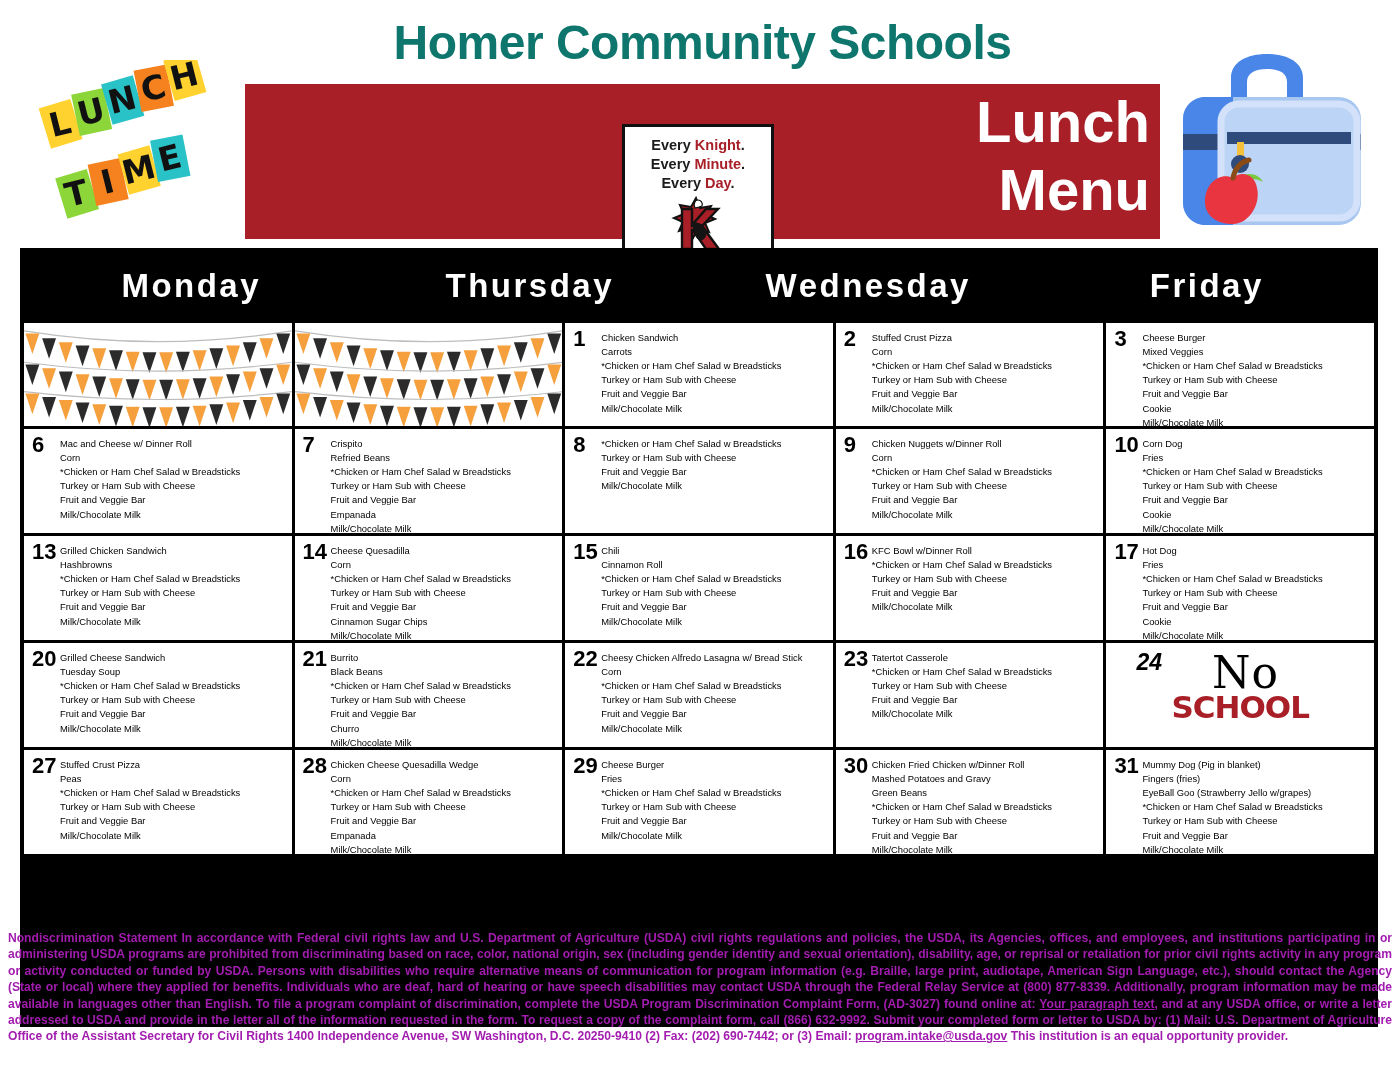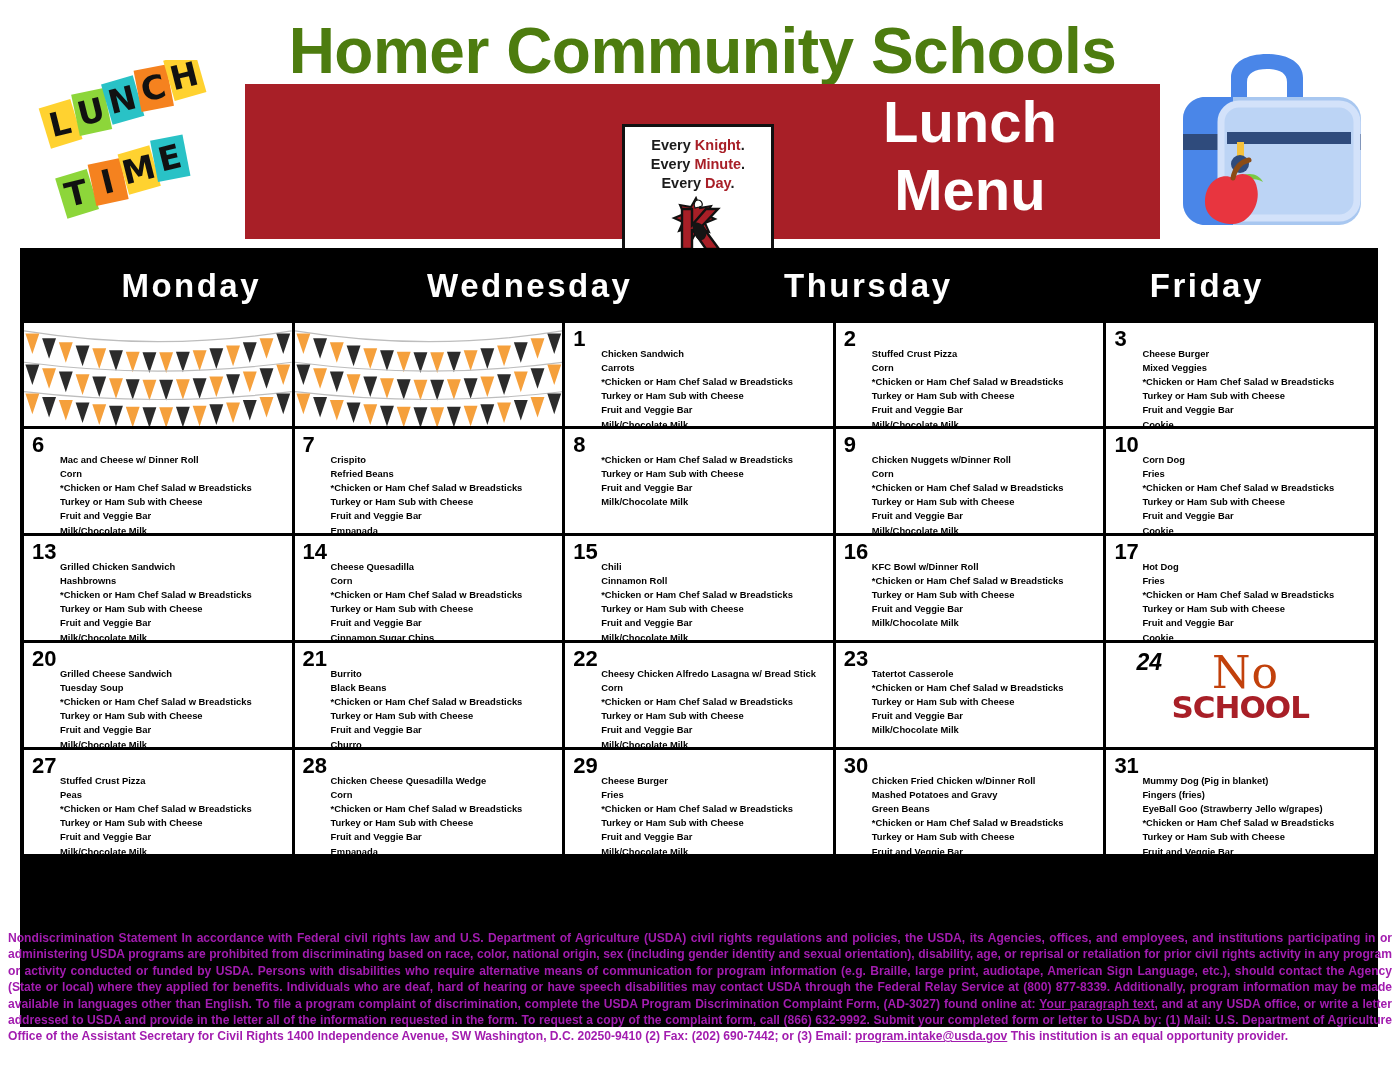--- a/index.html
+++ b/index.html
@@ -10,21 +10,21 @@
     overflow: hidden;
   }
   .page { position: relative; width: 1398px; height: 1080px; }
 
   
   .header { position: relative; height: 245px; }
 
   .school-title {
     position: absolute; left: 245px; top: 18px; width: 915px;
     text-align: center;
-    font-size: 64px; font-weight: 700; color: #4d7c0f;
+    font-size: 48px; font-weight: 700; color: #0f766e;
     letter-spacing: -0.5px; line-height: 1.05;
   }
 
   .red-band {
     position: absolute; left: 245px; top: 84px;
     width: 915px; height: 155px;
     background: #a81f27;
   }
   .month-block {
     position: absolute; left: 255px; top: 88px; width: 350px;
@@ -39,21 +39,21 @@
     background: #fff; border: 3px solid #111;
     display: flex; flex-direction: column; align-items: center;
     justify-content: flex-start; padding-top: 9px; margin-top: 32px;
   }
   .logo-line { font-size: 14.5px; font-weight: 700; color: #1c1c1c; line-height: 1.32; }
   .logo-line .hl { color: #a81f27; }
   .k-mark { width: 72px; height: 62px; margin-top: 2px; }
 
   .lunch-menu-block {
     position: absolute; left: 790px; top: 88px; width: 360px;
-    text-align: center; color: #fff;
+    text-align: right; color: #fff;
     font-size: 58px; font-weight: 700; line-height: 1.18;
   }
 
   .lunchtime-art { position: absolute; left: 22px; top: 60px; width: 215px; height: 175px; }
   .lunchbox-art { position: absolute; left: 1165px; top: 42px; width: 220px; height: 200px; }
 
   
   .calendar {
     position: absolute; left: 20px; top: 248px;
     width: 1358px; height: 779px;
@@ -70,32 +70,31 @@
   .cell {
     flex: 1 1 0; background: #fff; position: relative;
     display: flex; align-items: flex-start; overflow: hidden;
   }
   .daynum {
     font-size: 22px; font-weight: 700; color: #000;
     padding: 5px 0 0 8px; min-width: 34px; line-height: 1;
   }
   .items {
     padding: 8px 4px 0 2px;
-    font-size: 9.4px; font-weight: 700; color: #000;
+    font-size: 9.4px; font-weight: 400; color: #000;
     line-height: 1.50;
-    margin-top: 16px;
   }
   .items div { white-space: nowrap; }
   .cell.deco { padding: 0; display: block; }
   .cell.noschool { display: block; position: relative; }
   .noschool .daynum { position: absolute; left: 22px; top: 3px; font-size: 23px; font-style: italic; }
   .ns-no {
     position: absolute; left: 50%; top: 4px; transform: translateX(-42%);
     font-family: "DejaVu Serif", serif; font-weight: 400;
-    font-size: 44px; color: #c2410c; letter-spacing: 1px;
+    font-size: 44px; color: #000000; letter-spacing: 1px;
   }
   .ns-school {
     position: absolute; left: 50%; top: 46px; transform: translateX(-50%);
     font-size: 31px; font-weight: 700; color: #a81f27;
     letter-spacing: -1px; font-family: "DejaVu Sans", sans-serif;
   }
 
   
   .footer {
     position: absolute; left: 8px; top: 930px; width: 1384px;
@@ -175,22 +174,22 @@
       <circle cx="75" cy="122" r="9" fill="#2f4b7c"></circle>
       <path d="M70 138 C82 128 94 132 98 140 C92 136 80 136 70 138 Z" fill="#7ac943"></path>
       <path d="M40 160 C40 140 56 130 68 136 C76 128 90 132 92 146 C96 162 84 182 68 182 C52 182 40 174 40 160 Z" fill="#e8353f"></path>
       <path d="M68 136 C70 126 76 120 84 118" stroke="#8a4b16" stroke-width="5" fill="none" stroke-linecap="round"></path>
     </svg>
   </div>
 
   <div class="calendar">
     <div class="dow-row">
       <div class="dow">Monday</div>
+      <div class="dow">Thursday</div>
       <div class="dow">Wednesday</div>
-      <div class="dow">Thursday</div>
       <div class="dow">Friday</div>
     </div>
     <div id="weeks-container">
         <div class="week-row">
           <div class="cell deco"><svg viewBox="0 0 270 105" preserveAspectRatio="none" width="100%" height="100%">
               <path d="M0 8 Q135 30 270 8" stroke="#bdbdbd" stroke-width="1.2" fill="none"></path>
               <path d="M1.4375 10.6640625 L15.4375 10.6640625 L8.4375 31.6640625 Z" fill="#f5a03c"></path>
               <path d="M18.3125 15.4765625 L32.3125 15.4765625 L25.3125 36.4765625 Z" fill="#2b2b2b"></path>
               <path d="M35.1875 19.6015625 L49.1875 19.6015625 L42.1875 40.6015625 Z" fill="#f5a03c"></path>
               <path d="M52.0625 23.0390625 L66.0625 23.0390625 L59.0625 44.0390625 Z" fill="#2b2b2b"></path>

